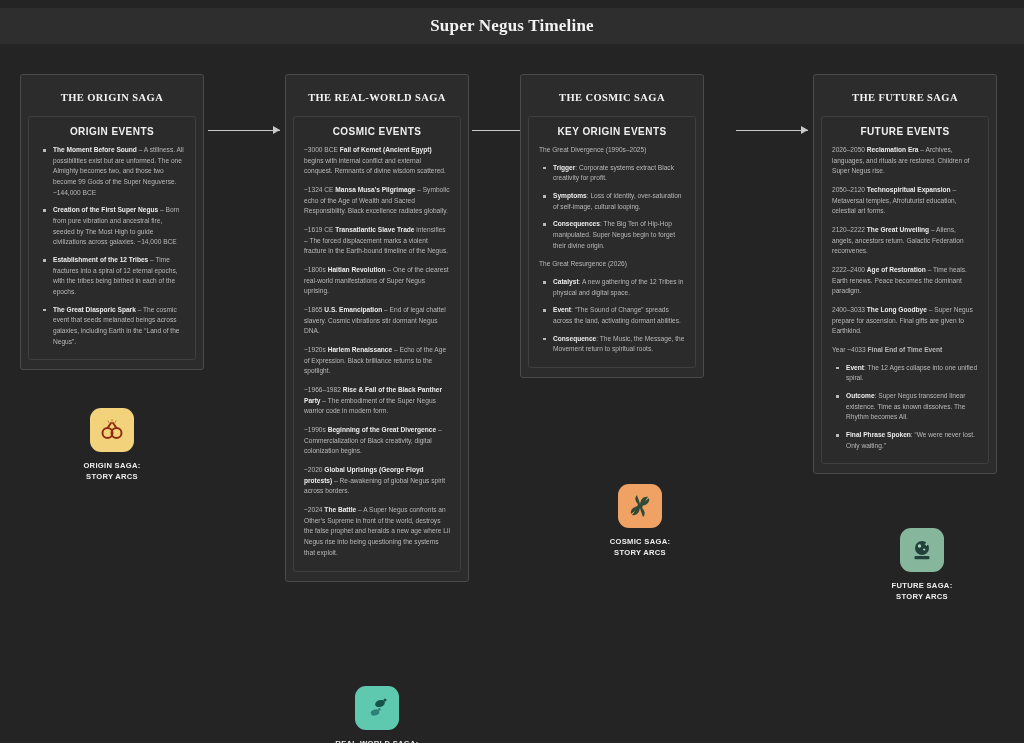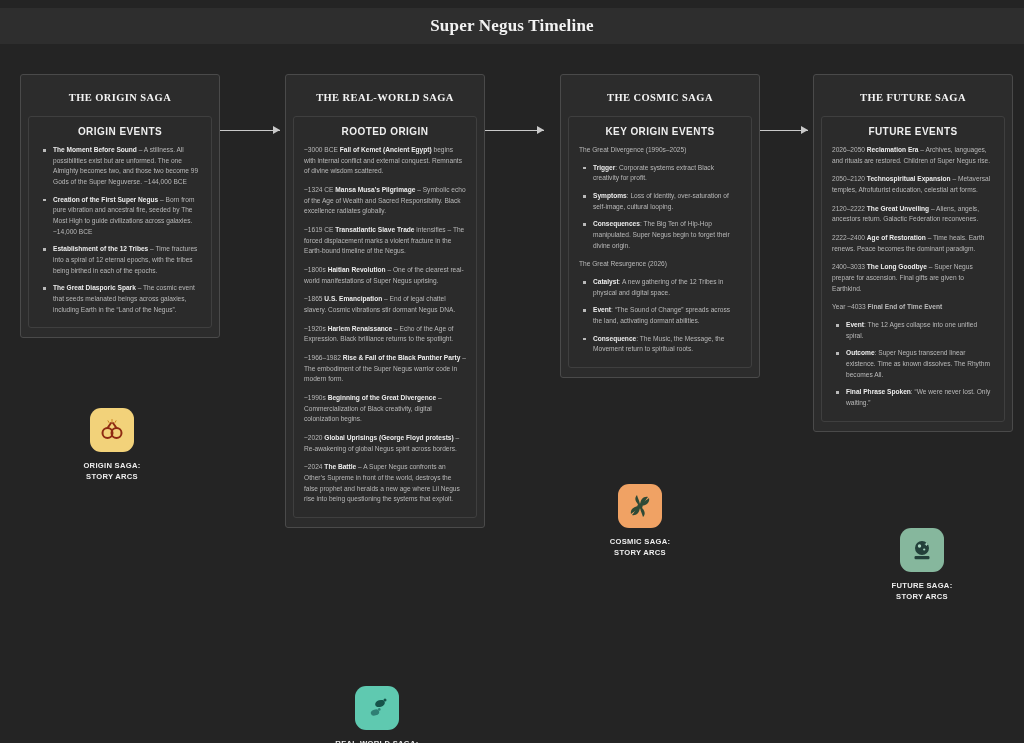--- a/index.html
+++ b/index.html
@@ -19,24 +19,24 @@
   }
   .titlebar .title {
     font-family: "Liberation Serif", serif;
     font-weight: bold; font-size: 17px; color: #f2f2f2;
     letter-spacing: .2px;
   }
 
   
   .board { position: absolute; left: 0; top: 36px; width: 1024px; height: 707px; }
 
-  .col { position: absolute; top: 38px; width: 200px; }
+  .col { position: absolute; top: 38px; width: 184px; }
   .col-0 { left: 20px; }
   .col-1 { left: 285px; }
-  .col-2 { left: 560px; }
+  .col-2 { left: 520px; }
   .col-3 { left: 813px; }
 
   .saga-card {
     background: #2c2c2c;
     border: 1px solid #4a4a4a;
     border-radius: 3px;
     padding: 7px 7px 9px 7px;
   }
   .saga-head {
     text-align: center;
@@ -164,21 +164,21 @@
               <li><b>The Great Diasporic Spark</b> – The cosmic event that seeds melanated beings across galaxies, including Earth in the “Land of the Negus”.</li>
             </ul>
         </div>
       </div>
     </div>
 
     <div class="col col-1">
       <div class="saga-card">
         <div class="saga-head">THE REAL-WORLD SAGA</div>
         <div class="inner-card">
-          <div class="inner-head">ROOTED ORIGIN</div>
+          <div class="inner-head">COSMIC EVENTS</div>
           <div>
               <div class="para">~3000 BCE <b>Fall of Kemet (Ancient Egypt)</b> begins with internal conflict and external conquest. Remnants of divine wisdom scattered.</div>
               <div class="para">~1324 CE <b>Mansa Musa’s Pilgrimage</b> – Symbolic echo of the Age of Wealth and Sacred Responsibility. Black excellence radiates globally.</div>
               <div class="para">~1619 CE <b>Transatlantic Slave Trade</b> intensifies – The forced displacement marks a violent fracture in the Earth-bound timeline of the Negus.</div>
               <div class="para">~1800s <b>Haitian Revolution</b> – One of the clearest real-world manifestations of Super Negus uprising.</div>
               <div class="para">~1865 <b>U.S. Emancipation</b> – End of legal chattel slavery. Cosmic vibrations stir dormant Negus DNA.</div>
               <div class="para">~1920s <b>Harlem Renaissance</b> – Echo of the Age of Expression. Black brilliance returns to the spotlight.</div>
               <div class="para">~1966–1982 <b>Rise &amp; Fall of the Black Panther Party</b> – The embodiment of the Super Negus warrior code in modern form.</div>
               <div class="para">~1990s <b>Beginning of the Great Divergence</b> – Commercialization of Black creativity, digital colonization begins.</div>
               <div class="para">~2020 <b>Global Uprisings (George Floyd protests)</b> – Re-awakening of global Negus spirit across borders.</div>

